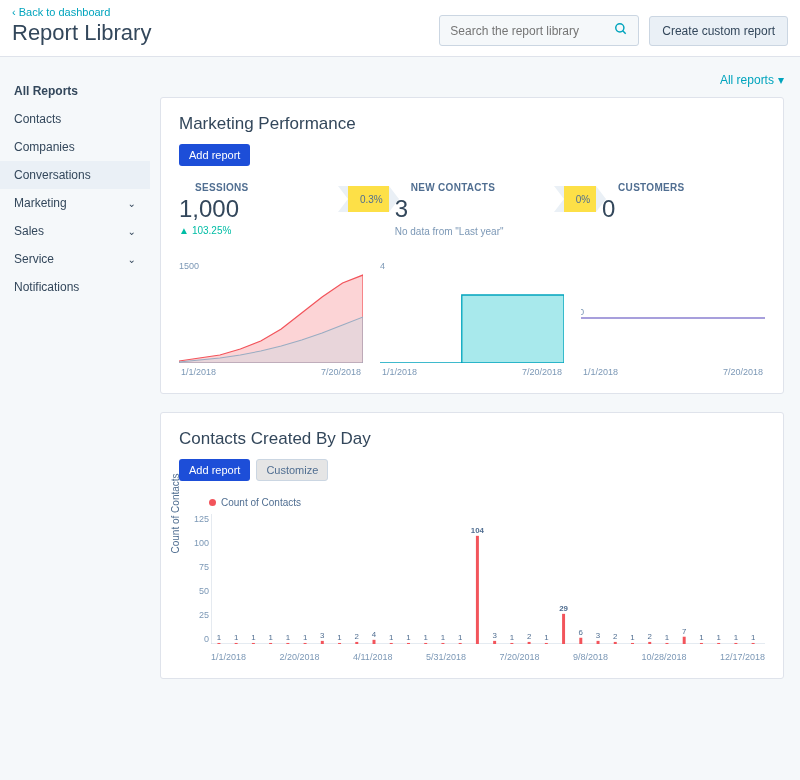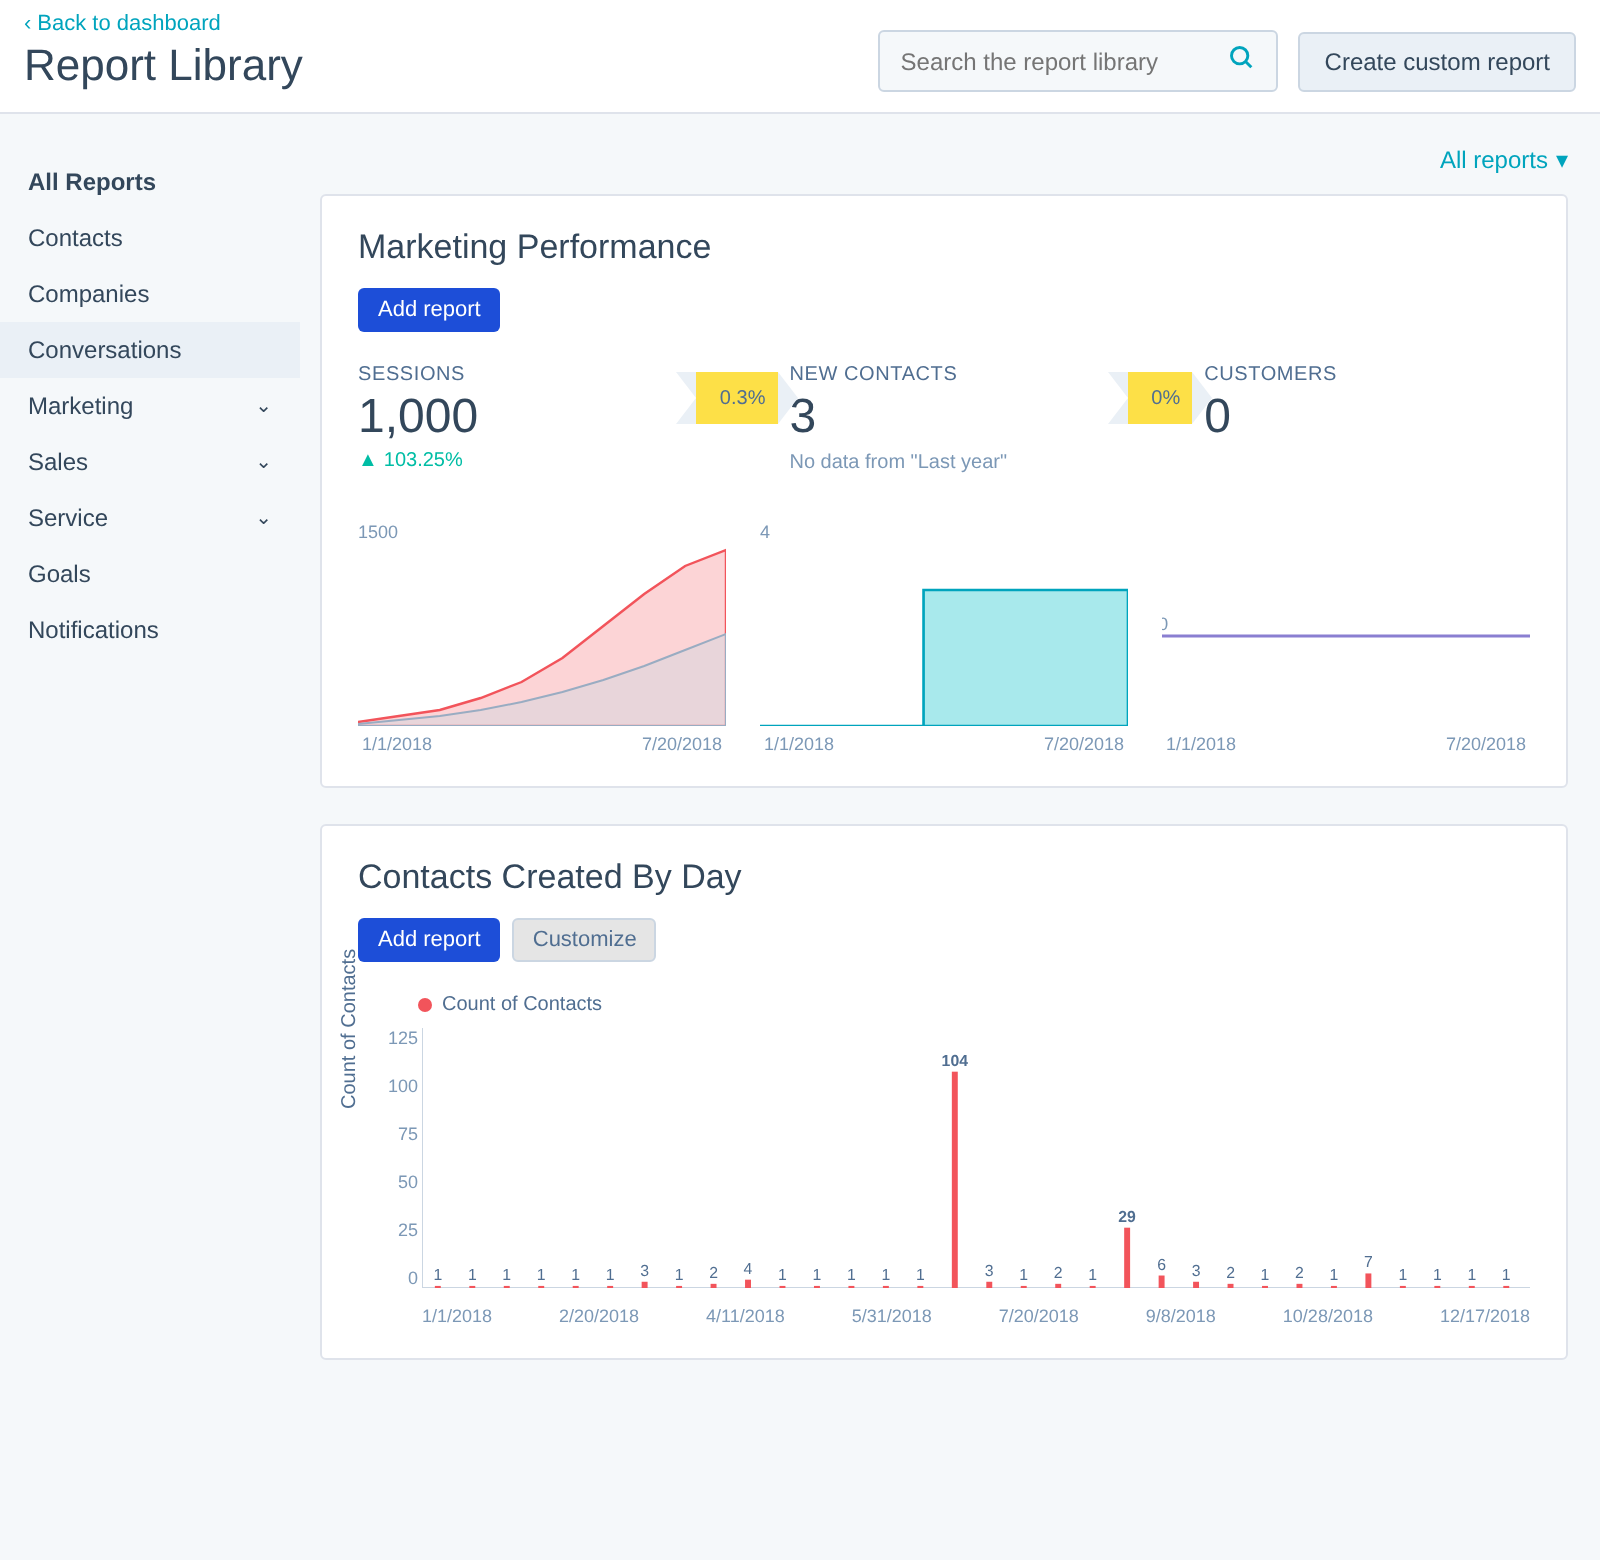--- a/index.html
+++ b/index.html
@@ -20,21 +20,21 @@
 .content { flex: 1; padding: 16px 16px 20px 10px; }
 .filter-row { display: flex; justify-content: flex-end; margin-bottom: 10px; }
 .dropdown-link { color: #00a4bd; font-size: 12px; cursor: pointer; display: inline-flex; align-items: center; gap: 4px; }
 .card { background: #fff; border: 1px solid #dfe3eb; border-radius: 3px; padding: 16px 18px; margin-bottom: 18px; }
 .card-title { font-size: 17px; font-weight: 500; color: #33475b; margin-bottom: 10px; }
 .btn-dark { background: #1d4ed8; color: #fff; padding: 5px 10px; border: none; border-radius: 3px; font-size: 11px; cursor: pointer; }
 .btn-light { background: #e5e5e5; border: 1px solid #cbd6e2; color: #506e91; padding: 4px 9px; border-radius: 3px; font-size: 11px; cursor: pointer; }
 .btn-row { display: flex; gap: 6px; margin-bottom: 16px; }
 .metrics-row { display: flex; align-items: flex-start; margin-top: 6px; }
 .metric { flex: 1; }
-.metric-label { font-size: 10px; font-weight: 400; color: #506e91; letter-spacing: 0.3px; text-transform: uppercase; }
+.metric-label { font-size: 10px; font-weight: 700; color: #506e91; letter-spacing: 0.3px; text-transform: uppercase; margin-left: 16px; }
 .metric-value { font-size: 24px; font-weight: 400; color: #33475b; margin-top: 2px; }
 .metric-delta { font-size: 10px; color: #00bda5; display: flex; align-items: center; gap: 3px; margin-top: 2px; }
 .metric-note { font-size: 10px; color: #7c98b6; margin-top: 3px; }
 .arrow-bar { display: flex; align-items: center; margin: 4px 6px 0; }
 .arrow-shape { position: relative; background: #fde047; height: 26px; display: flex; align-items: center; font-size: 10px; color: #506e91; padding: 0 6px 0 12px; }
 .arrow-shape::before { content: ""; position: absolute; left: -10px; top: 0; border-top: 13px solid #eaf0f6; border-bottom: 13px solid #eaf0f6; border-left: 10px solid transparent; }
 .arrow-shape::after { content: ""; position: absolute; right: -10px; top: 0; border-top: 13px solid transparent; border-bottom: 13px solid transparent; border-left: 10px solid #eaf0f6; }
 .charts-row { display: flex; gap: 17px; margin-top: 24px; }
 .mini-chart { flex: 1; }
 .mini-chart svg { display: block; }
@@ -94,23 +94,20 @@
         <span>Marketing</span>
         <span class="chev">⌄</span>
       </div>
       <div class="sidebar-item">
         <span>Sales</span>
         <span class="chev">⌄</span>
       </div>
       <div class="sidebar-item">
         <span>Service</span>
         <span class="chev">⌄</span>
-      </div>
-      <div class="sidebar-item">
-        <span>Goals</span>
       </div>
       <div class="sidebar-item">
         <span>Notifications</span>
       </div>
     </div>
 
   <div class="content">
     <div class="filter-row">
       <span class="dropdown-link">
         <span>All reports</span>

